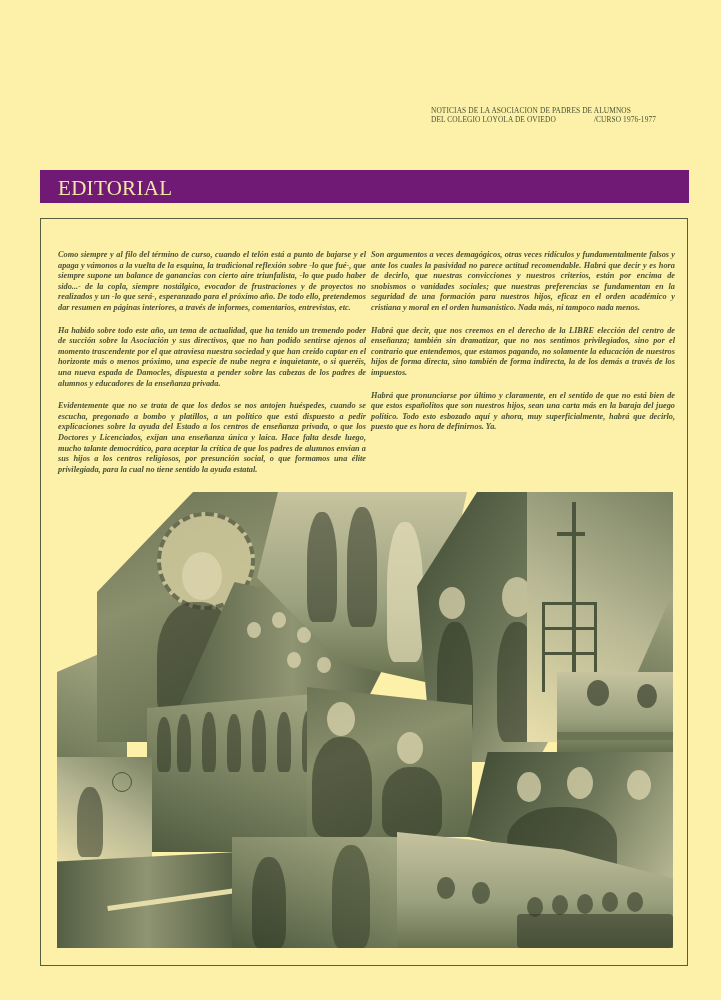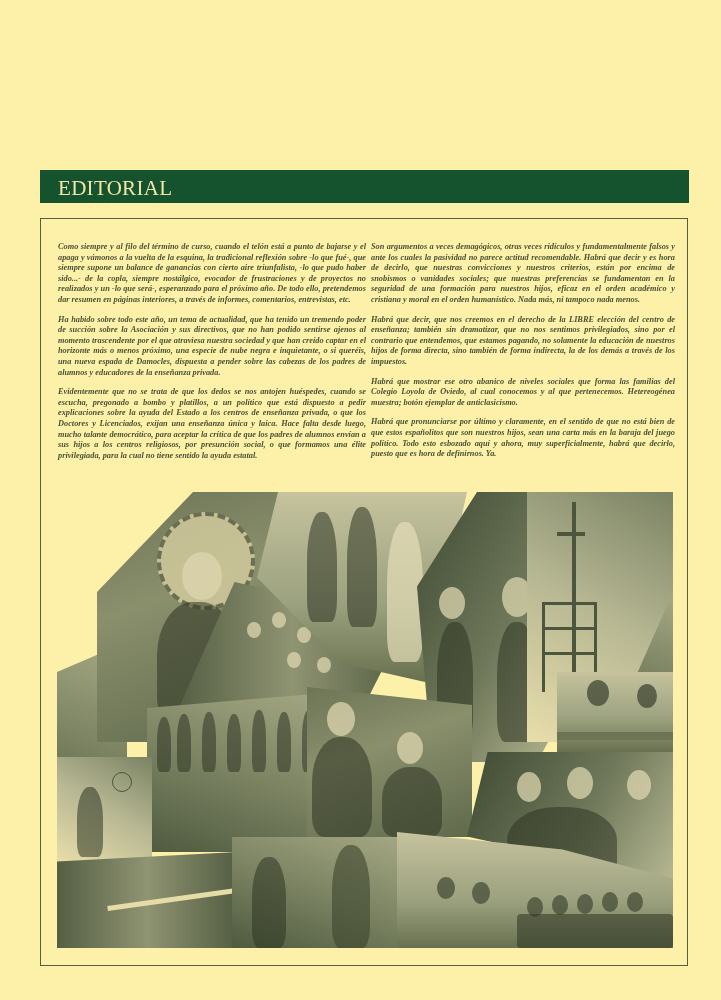--- a/index.html
+++ b/index.html
@@ -25,21 +25,21 @@
   .subtitle {
     position: absolute; left: 431px; top: 107px;
     font-family: "Liberation Serif", serif;
     font-size: 7.4px; line-height: 8.6px; letter-spacing: 0.1px;
     color: #4a5335; white-space: nowrap;
   }
   .subtitle .curso { margin-left: 38px; }
 
   .section-bar {
     position: absolute; left: 40px; top: 170px; width: 649px; height: 33px;
-    background: #14532d;
+    background: #701a75;
   }
   .section-bar span {
     position: absolute; left: 18px; top: 6px;
     font-family: "Liberation Serif", serif; font-size: 21px; letter-spacing: 0.3px;
     color: #f3e6a6;
   }
 
   .frame {
     position: absolute; left: 40px; top: 218px; width: 648px; height: 748px;
     border: 1.5px solid #56603f; box-sizing: border-box;
@@ -47,59 +47,62 @@
 
   .col {
     position: absolute; top: 238px; width: 308px;
     font-family: "Liberation Serif", serif;
     font-style: italic; font-weight: bold;
     font-size: 8.3px; line-height: 10.6px; color: #4b5236;
     text-align: justify;
   }
   .col-left { left: 58px; }
   .col-right { left: 371px; width: 304px; }
-  .col p { margin: 4px 0 9px 0; font-style: italic; }
+  .col p { margin: 12px 0 9px 0; font-style: italic; }
 
   .collage {
     position: absolute; left: 57px; top: 492px; width: 616px; height: 456px;
     overflow: hidden;
   }
   .panel { position: absolute; }
   .tone-a { background: linear-gradient(160deg, #6d7556 0%, #8a8f6c 40%, #5f6a4c 100%); }
   .tone-b { background: linear-gradient(200deg, #a7a985 0%, #7c8463 50%, #4f5a3f 100%); }
   .tone-c { background: linear-gradient(120deg, #3f4a33 0%, #6f785a 55%, #b7b893 100%); }
   .tone-d { background: linear-gradient(180deg, #c6c39e 0%, #9aa07e 60%, #68714f 100%); }
   .tone-e { background: linear-gradient(90deg, #555f44 0%, #8f9472 50%, #545e43 100%); }
   .tone-f { background: linear-gradient(30deg, #e8deaa 0%, #b8b894 50%, #7b8363 100%); }
   .figure { position: absolute; border-radius: 45% 45% 20% 20%; background: rgba(45,53,35,0.55); }
   .head { position: absolute; border-radius: 50%; background: rgba(220,214,175,0.75); }
   .tower-line { position: absolute; background: #4c563c; }
 </style>
 </head>
 <body>
 
 <div class="masthead">
+  <div class="subtitle">
+    <div>NOTICIAS DE LA ASOCIACION DE PADRES DE ALUMNOS</div>
+    <div><span>DEL COLEGIO LOYOLA DE OVIEDO</span><span class="curso">/CURSO 1976-1977</span></div>
+  </div>
 </div>
 
 <div class="section-bar">
   <span>EDITORIAL</span>
 </div>
 
 <div class="frame"></div>
 
 <div class="col col-left">
   <p>Como siempre y al filo del término de curso, cuando el telón está a punto de bajarse y el apaga y vámonos a la vuelta de la esquina, la tradicional reflexión sobre -lo que fué-, que siempre supone un balance de ganancias con cierto aire triunfalista, -lo que pudo haber sido...- de la copla, siempre nostálgico, evocador de frustraciones y de proyectos no realizados y un -lo que será-, esperanzado para el próximo año. De todo ello, pretendemos dar resumen en páginas interiores, a través de informes, comentarios, entrevistas, etc.</p>
   <p>Ha habido sobre todo este año, un tema de actualidad, que ha tenido un tremendo poder de succión sobre la Asociación y sus directivos, que no han podido sentirse ajenos al momento trascendente por el que atraviesa nuestra sociedad y que han creído captar en el horizonte más o menos próximo, una especie de nube negra e inquietante, o si queréis, una nueva espada de Damocles, dispuesta a pender sobre las cabezas de los padres de alumnos y educadores de la enseñanza privada.</p>
   <p>Evidentemente que no se trata de que los dedos se nos antojen huéspedes, cuando se escucha, pregonado a bombo y platillos, a un político que está dispuesto a pedir explicaciones sobre la ayuda del Estado a los centros de enseñanza privada, o que los Doctores y Licenciados, exijan una enseñanza única y laica. Hace falta desde luego, mucho talante democrático, para aceptar la crítica de que los padres de alumnos envían a sus hijos a los centros religiosos, por presunción social, o que formamos una élite privilegiada, para la cual no tiene sentido la ayuda estatal.</p>
 </div>
 
 <div class="col col-right">
   <p>Son argumentos a veces demagógicos, otras veces ridículos y fundamentalmente falsos y ante los cuales la pasividad no parece actitud recomendable. Habrá que decir y es hora de decirlo, que nuestras convicciones y nuestros criterios, están por encima de snobismos o vanidades sociales; que nuestras preferencias se fundamentan en la seguridad de una formación para nuestros hijos, eficaz en el orden académico y cristiana y moral en el orden humanístico. Nada más, ni tampoco nada menos.</p>
   <p>Habrá que decir, que nos creemos en el derecho de la LIBRE elección del centro de enseñanza; también sin dramatizar, que no nos sentimos privilegiados, sino por el contrario que entendemos, que estamos pagando, no solamente la educación de nuestros hijos de forma directa, sino también de forma indirecta, la de los demás a través de los impuestos.</p>
-  <p>Habrá que mostrar ese otro abanico de niveles sociales que forma las familias del Colegio Loyola de Oviedo, al cual conocemos y al que pertenecemos. Hetereogénea muestra; botón ejemplar de anticlasicismo.</p>
   <p>Habrá que pronunciarse por último y claramente, en el sentido de que no está bien de que estos españolitos que son nuestros hijos, sean una carta más en la baraja del juego político. Todo esto esbozado aquí y ahora, muy superficialmente, habrá que decirlo, puesto que es hora de definirnos. Ya.</p>
 </div>
 
 <div class="collage">
 
   <div class="panel tone-b" style="left:0;top:150px;width:70px;height:200px;clip-path:polygon(0 15%,100% 0,100% 100%,0 100%);"></div>
 
   <div class="panel tone-a" style="left:40px;top:0;width:200px;height:250px;clip-path:polygon(48% 0,100% 0,100% 60%,30% 100%,0 100%,0 40%);">
     <div class="head" style="left:60px;top:20px;width:90px;height:90px;background:rgba(214,205,160,0.8);border:4px dashed rgba(70,78,55,0.7);"></div>
     <div class="head" style="left:85px;top:60px;width:40px;height:48px;"></div>

